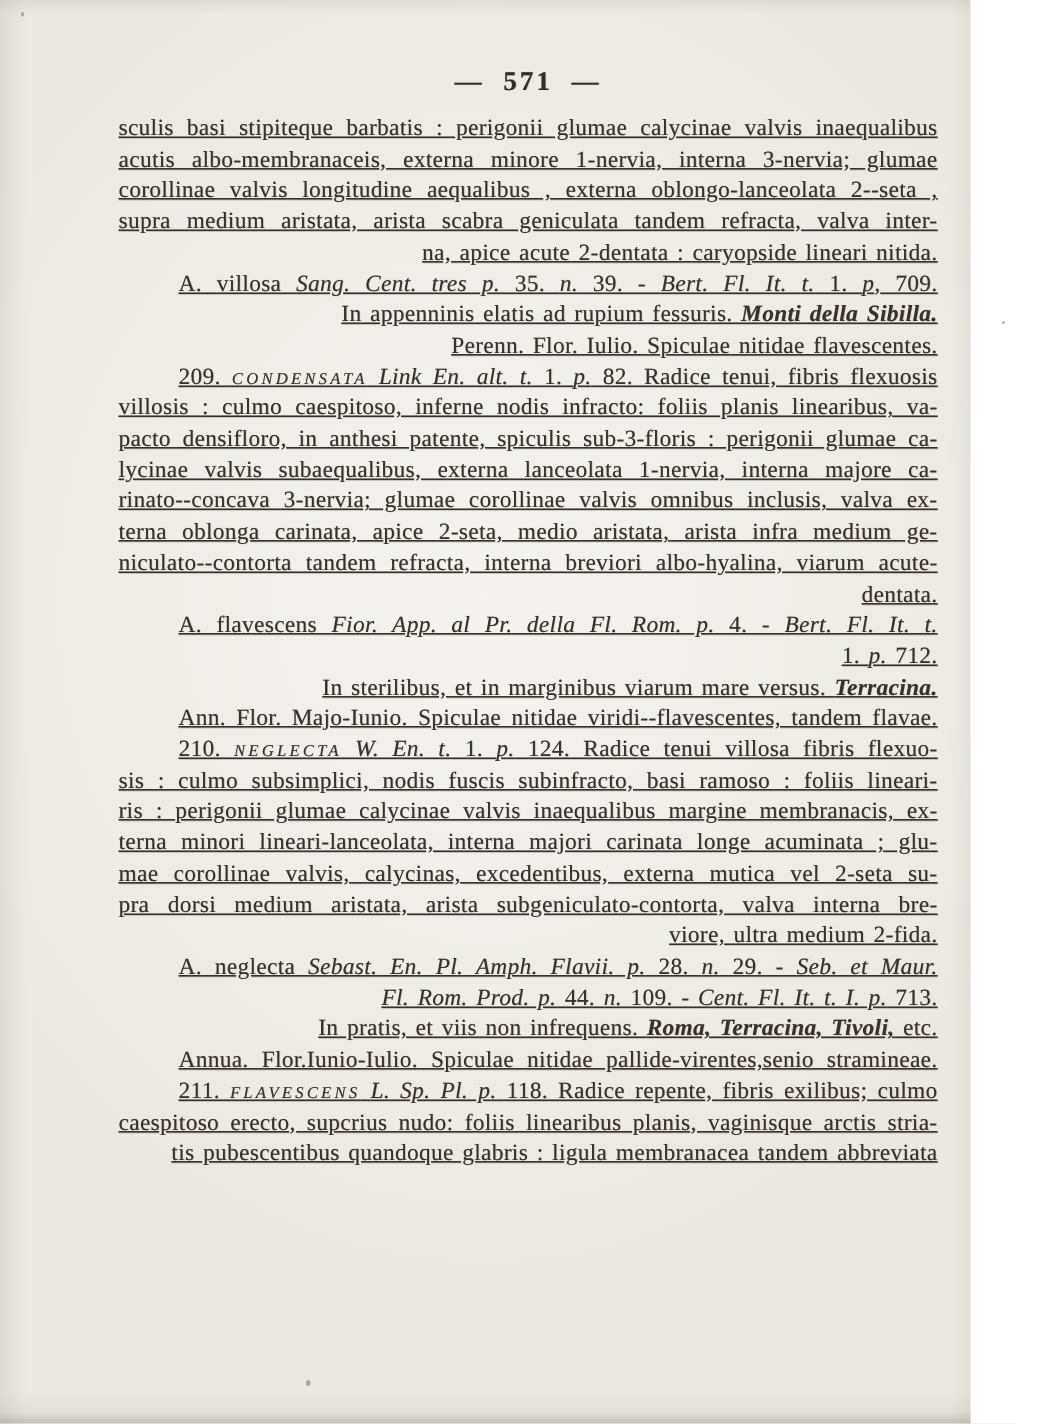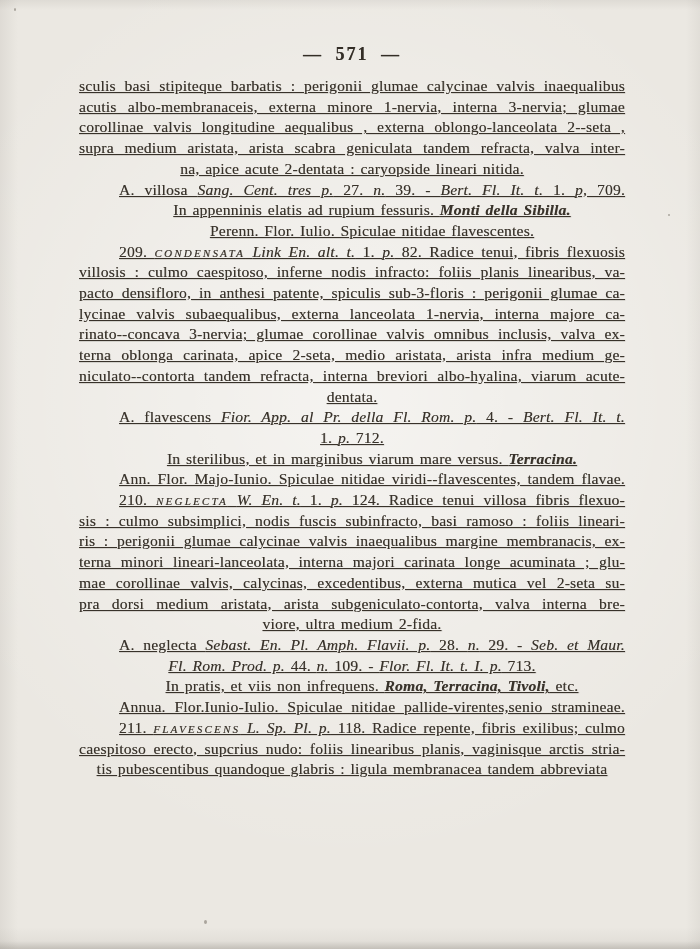--- a/index.html
+++ b/index.html
@@ -7,21 +7,21 @@
     padding: 0;
   }
   body {
     width: 700px;
     height: 949px;
     overflow: hidden;
     font-family: "Liberation Serif", "DejaVu Serif", serif;
   }
   .scan {
     position: relative;
-    width: 700px;
+    width: 647px;
     height: 949px;
     background-color: #ebe8e2;
     background-image:
       radial-gradient(ellipse 90% 70% at 50% 42%, rgba(255,255,255,0.50), rgba(255,255,255,0) 70%),
       linear-gradient(to right, rgba(110,104,95,0.10), rgba(110,104,95,0) 18px),
       linear-gradient(to left, rgba(110,104,95,0.08), rgba(110,104,95,0) 14px),
       linear-gradient(to bottom, rgba(110,104,95,0.10), rgba(110,104,95,0) 10px),
       linear-gradient(to top, rgba(92,86,77,0.28), rgba(92,86,77,0.06) 8px, rgba(92,86,77,0) 22px);
     color: #38322a;
   }
@@ -43,21 +43,21 @@
     top: 76px;
     left: 79px;
     width: 546px;
     text-decoration: underline;
   }
   .line {
     font-size: 15.5px;
     line-height: 20.7px;
     letter-spacing: 0.25px;
     word-spacing: 1.6px;
-    text-align: center;
+    text-align: right;
     white-space: normal;
     color: #38322a;
     text-shadow: 0.3px 0.3px 0.45px rgba(56,50,42,0.50);
   }
   .line.just {
     text-align: justify;
     text-align-last: justify;
     text-justify: inter-word;
   }
   .line.ind {
@@ -88,21 +88,21 @@
 <body>
 
 <div class="scan">
   <div class="page-number">— 571 —</div>
   <div class="body-block" id="body-lines">
       <div class="line just"><span>sculis basi stipiteque barbatis : perigonii glumae calycinae valvis inaequalibus</span></div>
       <div class="line just"><span>acutis albo-membranaceis, externa minore 1-nervia, interna 3-nervia; glumae</span></div>
       <div class="line just"><span>corollinae valvis longitudine aequalibus , externa oblongo-lanceolata 2--seta ,</span></div>
       <div class="line just"><span>supra medium aristata, arista scabra geniculata tandem refracta, valva inter-</span></div>
       <div class="line"><span>na, apice acute 2-dentata : caryopside lineari nitida.</span></div>
-      <div class="line just ind"><span>A. villosa </span><span class="it">Sang. Cent. tres p.</span><span> 27. </span><span class="it">n.</span><span> 39. - </span><span class="it">Bert. Fl. It. t.</span><span> 1. </span><span class="it">p,</span><span> 709.</span></div>
+      <div class="line just ind"><span>A. villosa </span><span class="it">Sang. Cent. tres p.</span><span> 35. </span><span class="it">n.</span><span> 39. - </span><span class="it">Bert. Fl. It. t.</span><span> 1. </span><span class="it">p,</span><span> 709.</span></div>
       <div class="line ind"><span>In appenninis elatis ad rupium fessuris. </span><span class="bi">Monti della Sibilla.</span></div>
       <div class="line ind"><span>Perenn. Flor. Iulio. Spiculae nitidae flavescentes.</span></div>
       <div class="line just ind"><span>209. </span><span class="sc">condensata</span><span> </span><span class="it">Link En. alt. t.</span><span> 1. </span><span class="it">p.</span><span> 82. Radice tenui, fibris flexuosis</span></div>
       <div class="line just"><span>villosis : culmo caespitoso, inferne nodis infracto: foliis planis linearibus, va-</span></div>
       <div class="line just"><span>pacto densifloro, in anthesi patente, spiculis sub-3-floris : perigonii glumae ca-</span></div>
       <div class="line just"><span>lycinae valvis subaequalibus, externa lanceolata 1-nervia, interna majore ca-</span></div>
       <div class="line just"><span>rinato--concava 3-nervia; glumae corollinae valvis omnibus inclusis, valva ex-</span></div>
       <div class="line just"><span>terna oblonga carinata, apice 2-seta, medio aristata, arista infra medium ge-</span></div>
       <div class="line just"><span>niculato--contorta tandem refracta, interna breviori albo-hyalina, viarum acute-</span></div>
       <div class="line"><span>dentata.</span></div>
@@ -111,21 +111,21 @@
       <div class="line ind"><span>In sterilibus, et in marginibus viarum mare versus. </span><span class="bi">Terracina.</span></div>
       <div class="line just ind"><span>Ann. Flor. Majo-Iunio. Spiculae nitidae viridi--flavescentes, tandem flavae.</span></div>
       <div class="line just ind"><span>210. </span><span class="sc">neglecta</span><span> </span><span class="it">W. En. t.</span><span> 1. </span><span class="it">p.</span><span> 124. Radice tenui villosa fibris flexuo-</span></div>
       <div class="line just"><span>sis : culmo subsimplici, nodis fuscis subinfracto, basi ramoso : foliis lineari-</span></div>
       <div class="line just"><span>ris : perigonii glumae calycinae valvis inaequalibus margine membranacis, ex-</span></div>
       <div class="line just"><span>terna minori lineari-lanceolata, interna majori carinata longe acuminata ; glu-</span></div>
       <div class="line just"><span>mae corollinae valvis, calycinas, excedentibus, externa mutica vel 2-seta su-</span></div>
       <div class="line just"><span>pra dorsi medium aristata, arista subgeniculato-contorta, valva interna bre-</span></div>
       <div class="line"><span>viore, ultra medium 2-fida.</span></div>
       <div class="line just ind"><span>A. neglecta </span><span class="it">Sebast. En. Pl. Amph. Flavii. p.</span><span> 28. </span><span class="it">n.</span><span> 29. - </span><span class="it">Seb. et Maur.</span></div>
-      <div class="line"><span class="it">Fl. Rom. Prod. p.</span><span> 44. </span><span class="it">n.</span><span> 109. - </span><span class="it">Flor. Fl. It. t. I. p.</span><span> 713.</span></div>
+      <div class="line"><span class="it">Fl. Rom. Prod. p.</span><span> 44. </span><span class="it">n.</span><span> 109. - </span><span class="it">Cent. Fl. It. t. I. p.</span><span> 713.</span></div>
       <div class="line ind"><span>In pratis, et viis non infrequens. </span><span class="bi">Roma, Terracina, Tivoli,</span><span> etc.</span></div>
       <div class="line just ind"><span>Annua. Flor.Iunio-Iulio. Spiculae nitidae pallide-virentes,senio stramineae.</span></div>
       <div class="line just ind"><span>211. </span><span class="sc">flavescens</span><span> </span><span class="it">L. Sp. Pl. p.</span><span> 118. Radice repente, fibris exilibus; culmo</span></div>
       <div class="line just"><span>caespitoso erecto, supcrius nudo: foliis linearibus planis, vaginisque arctis stria-</span></div>
       <div class="line"><span>tis pubescentibus quandoque glabris : ligula membranacea tandem abbreviata</span></div>
     </div>
   <div class="speck s1"></div>
   <div class="speck s2"></div>
   <div class="speck s3"></div>
 </div>

